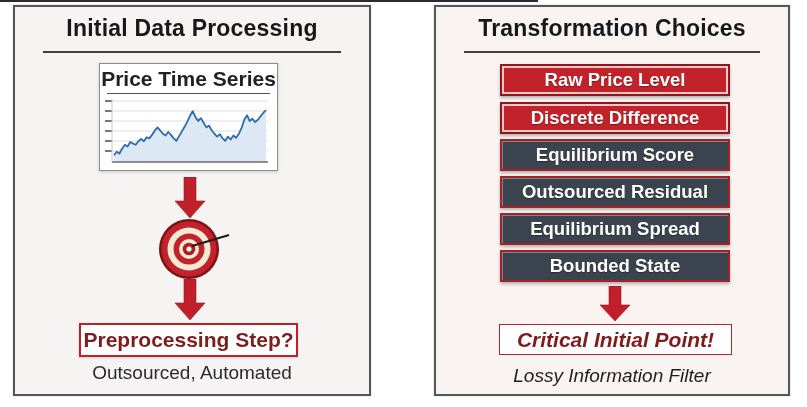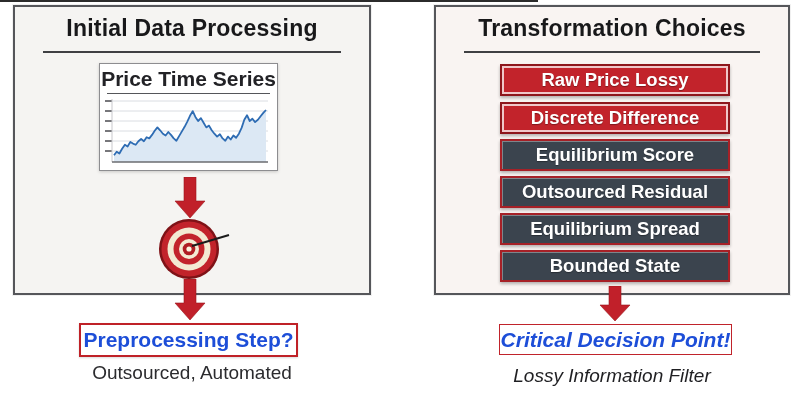--- a/index.html
+++ b/index.html
@@ -4,21 +4,21 @@
 <style>
   html,body{margin:0;padding:0;}
   body{
     width:807px;height:407px;position:relative;overflow:hidden;
     background:#ffffff;
     font-family:"Liberation Sans","DejaVu Sans",sans-serif;
     -webkit-font-smoothing:antialiased;
   }
   .artifact{position:absolute;left:0;top:0;width:538px;height:2px;background:#2b2b2b;}
   .panel{
-    position:absolute;top:5px;height:290px;box-sizing:border-box;
+    position:absolute;top:5px;height:391px;box-sizing:border-box;
     border:2px solid #55565a;
     box-shadow:0 0 0 1px rgba(0,0,0,.06);
   }
   .panel.left{left:13px;width:358px;background:#f5f4f2;}
   .panel.right{left:434px;width:356px;background:#f9f4f2;}
   .panel-title{
     position:absolute;top:8px;left:0;right:0;margin:0;
     text-align:center;font-size:23px;font-weight:bold;color:#18181a;
     letter-spacing:.2px;
   }
@@ -54,21 +54,21 @@
     position:absolute;display:flex;align-items:center;justify-content:center;
     background:#ffffff;box-sizing:border-box;
   }
   .decision-box.left-box{
     left:64px;top:316px;width:219px;height:34px;border:2.5px solid #bf2127;
     box-shadow:0 1px 2px rgba(0,0,0,.15);
   }
   .decision-box.right-box{
     left:63px;top:317px;width:233px;height:31px;border:1.5px solid #c0232b;
   }
-  .decision-text{font-size:21px;font-weight:bold;color:#1d4ed8;white-space:nowrap;}
+  .decision-text{font-size:21px;font-weight:bold;color:#7f1d1d;white-space:nowrap;}
   .decision-text.italic{font-style:italic;}
 
   .caption{
     position:absolute;left:0;right:0;text-align:center;
     font-size:19px;color:#2b2b2e;
   }
   .caption.left-cap{top:355px;}
   .caption.right-cap{top:358px;font-style:italic;color:#1f1f22;}
 
   
@@ -149,21 +149,21 @@
   </div>
 
   <div class="caption left-cap">Outsourced, Automated</div>
 </section>
 
 <section class="panel right">
   <h2 class="panel-title">Transformation Choices</h2>
   <div class="title-underline"></div>
 
   <div class="transform-item ti-0" data-variant="red">
-    <span class="transform-item-label">Raw Price Lossy</span>
+    <span class="transform-item-label">Raw Price Level</span>
   </div>
   <div class="transform-item ti-1" data-variant="red">
     <span class="transform-item-label">Discrete Difference</span>
   </div>
   <div class="transform-item ti-2" data-variant="dark">
     <span class="transform-item-label">Equilibrium Score</span>
   </div>
   <div class="transform-item ti-3" data-variant="dark">
     <span class="transform-item-label">Outsourced Residual</span>
   </div>
@@ -172,17 +172,17 @@
   </div>
   <div class="transform-item ti-5" data-variant="dark">
     <span class="transform-item-label">Bounded State</span>
   </div>
 
   <svg class="down-arrow arrow-right-panel" width="34" height="36" viewBox="0 0 34 36">
     <polygon points="11,0 23,0 23,19 32,19 17,35 2,19 11,19" fill="#c1202a" stroke="#9a151b" stroke-width="0.6"></polygon>
   </svg>
 
   <div class="decision-box right-box">
-    <span class="decision-text italic">Critical Decision Point!</span>
+    <span class="decision-text italic">Critical Initial Point!</span>
   </div>
 
   <div class="caption right-cap">Lossy Information Filter</div>
 </section>
 
 </body></html>

